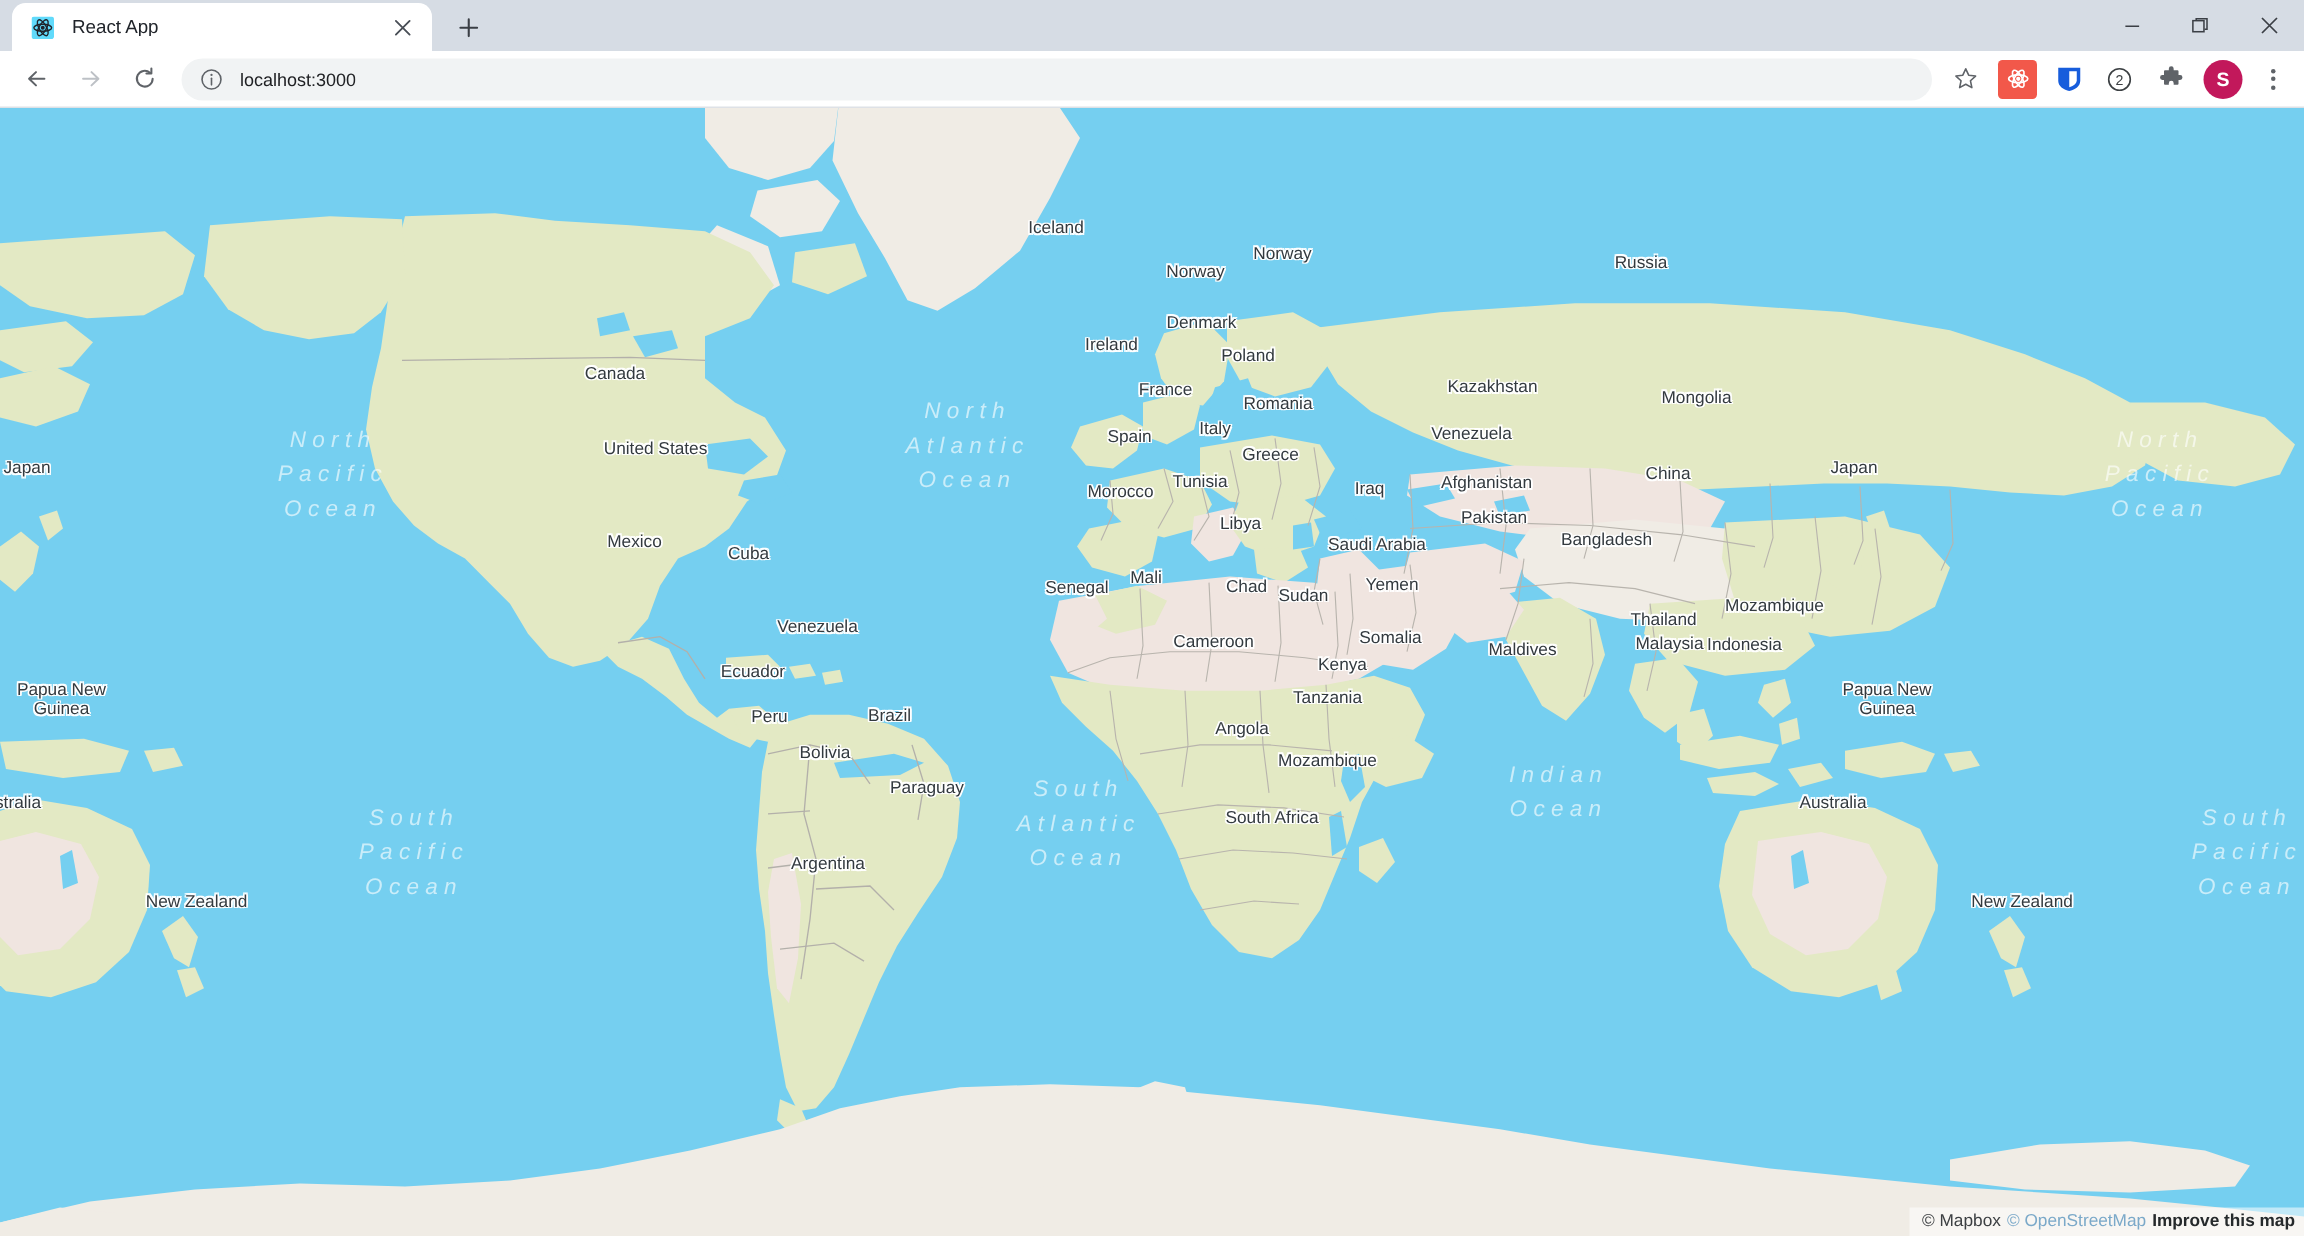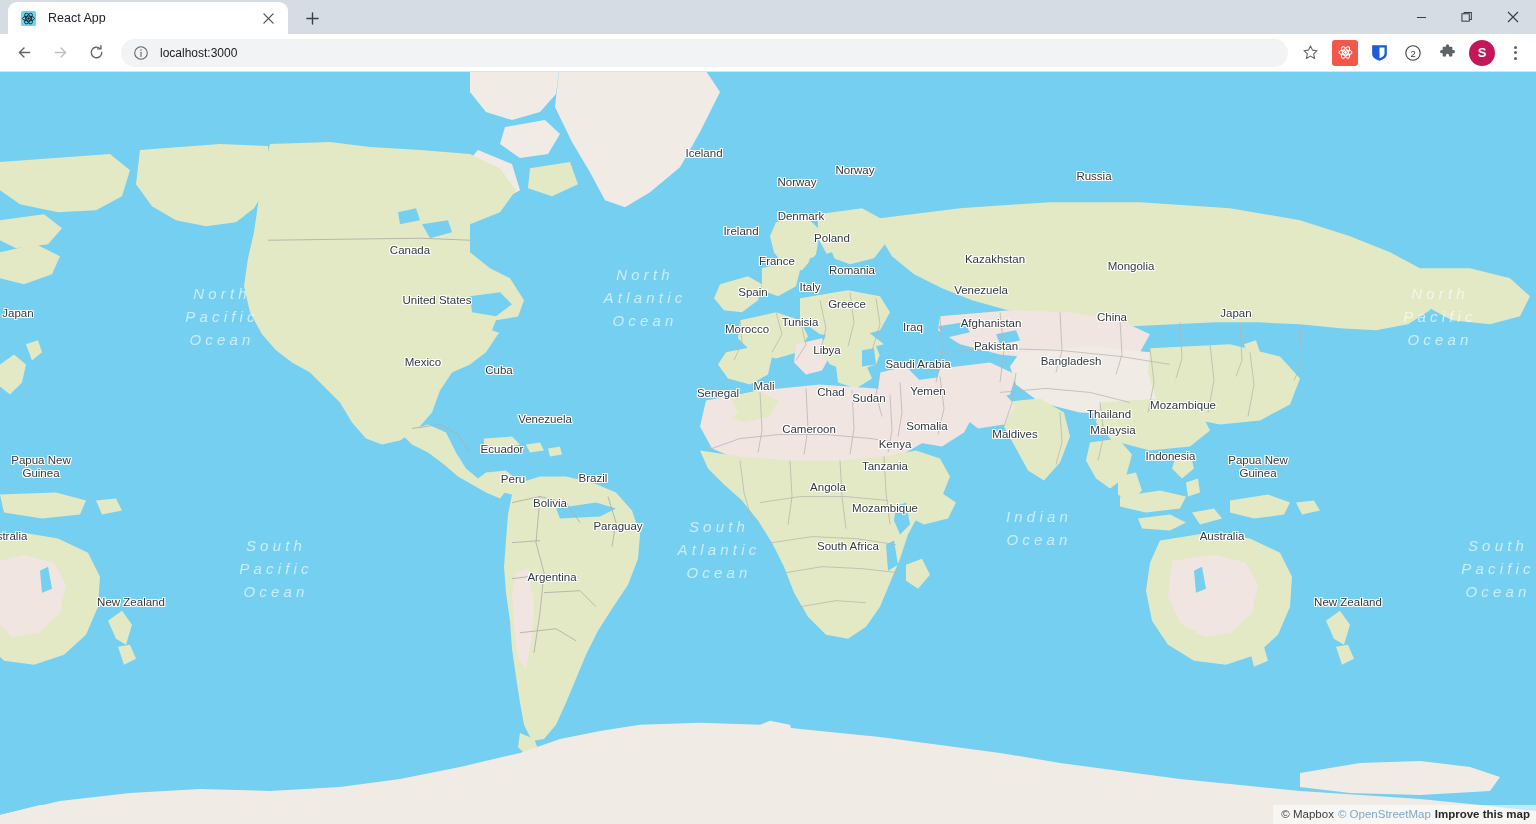--- a/index.html
+++ b/index.html
@@ -534,21 +534,21 @@
         <div class="lbl" style="left: 718px; top: 321px;">Senegal</div>
         <div class="lbl" style="left: 869px; top: 326px;">Sudan</div>
         <div class="lbl" style="left: 1109px; top: 321px; margin-top: 21px;">Thailand</div>
         <div class="lbl" style="left: 1183px; top: 333px;">Mozambique</div>
         <div class="lbl" style="left: 545px; top: 347px;">Venezuela</div>
         <div class="lbl" style="left: 927px; top: 354px;">Somalia</div>
         <div class="lbl" style="left: 809px; top: 357px;">Cameroon</div>
         <div class="lbl" style="left: 1113px; top: 358px;">Malaysia</div>
         <div class="lbl" style="left: 895px; top: 372px;">Kenya</div>
         <div class="lbl" style="left: 1015px; top: 362px;">Maldives</div>
-        <div class="lbl" style="left: 1163px; top: 384px; padding-left: 15px;">Indonesia</div>
+        <div class="lbl" style="left: 1163px; top: 359px;">Indonesia</div>
         <div class="lbl" style="left: 502px; top: 377px;">Ecuador</div>
         <div class="lbl" style="left: 885px; top: 394px;">Tanzania</div>
         <div class="lbl" style="left: 41px; top: 395px;">Papua New<br>Guinea</div>
         <div class="lbl" style="left: 1258px; top: 395px;">Papua New<br>Guinea</div>
         <div class="lbl" style="left: 593px; top: 406px;">Brazil</div>
         <div class="lbl" style="left: 513px; top: 407px;">Peru</div>
         <div class="lbl" style="left: 828px; top: 415px;">Angola</div>
         <div class="lbl" style="left: 550px; top: 431px;">Bolivia</div>
         <div class="lbl" style="left: 885px; top: 436px;">Mozambique</div>
         <div class="lbl" style="left: 570px; top: 454px; margin-left: 48px;">Paraguay</div>

